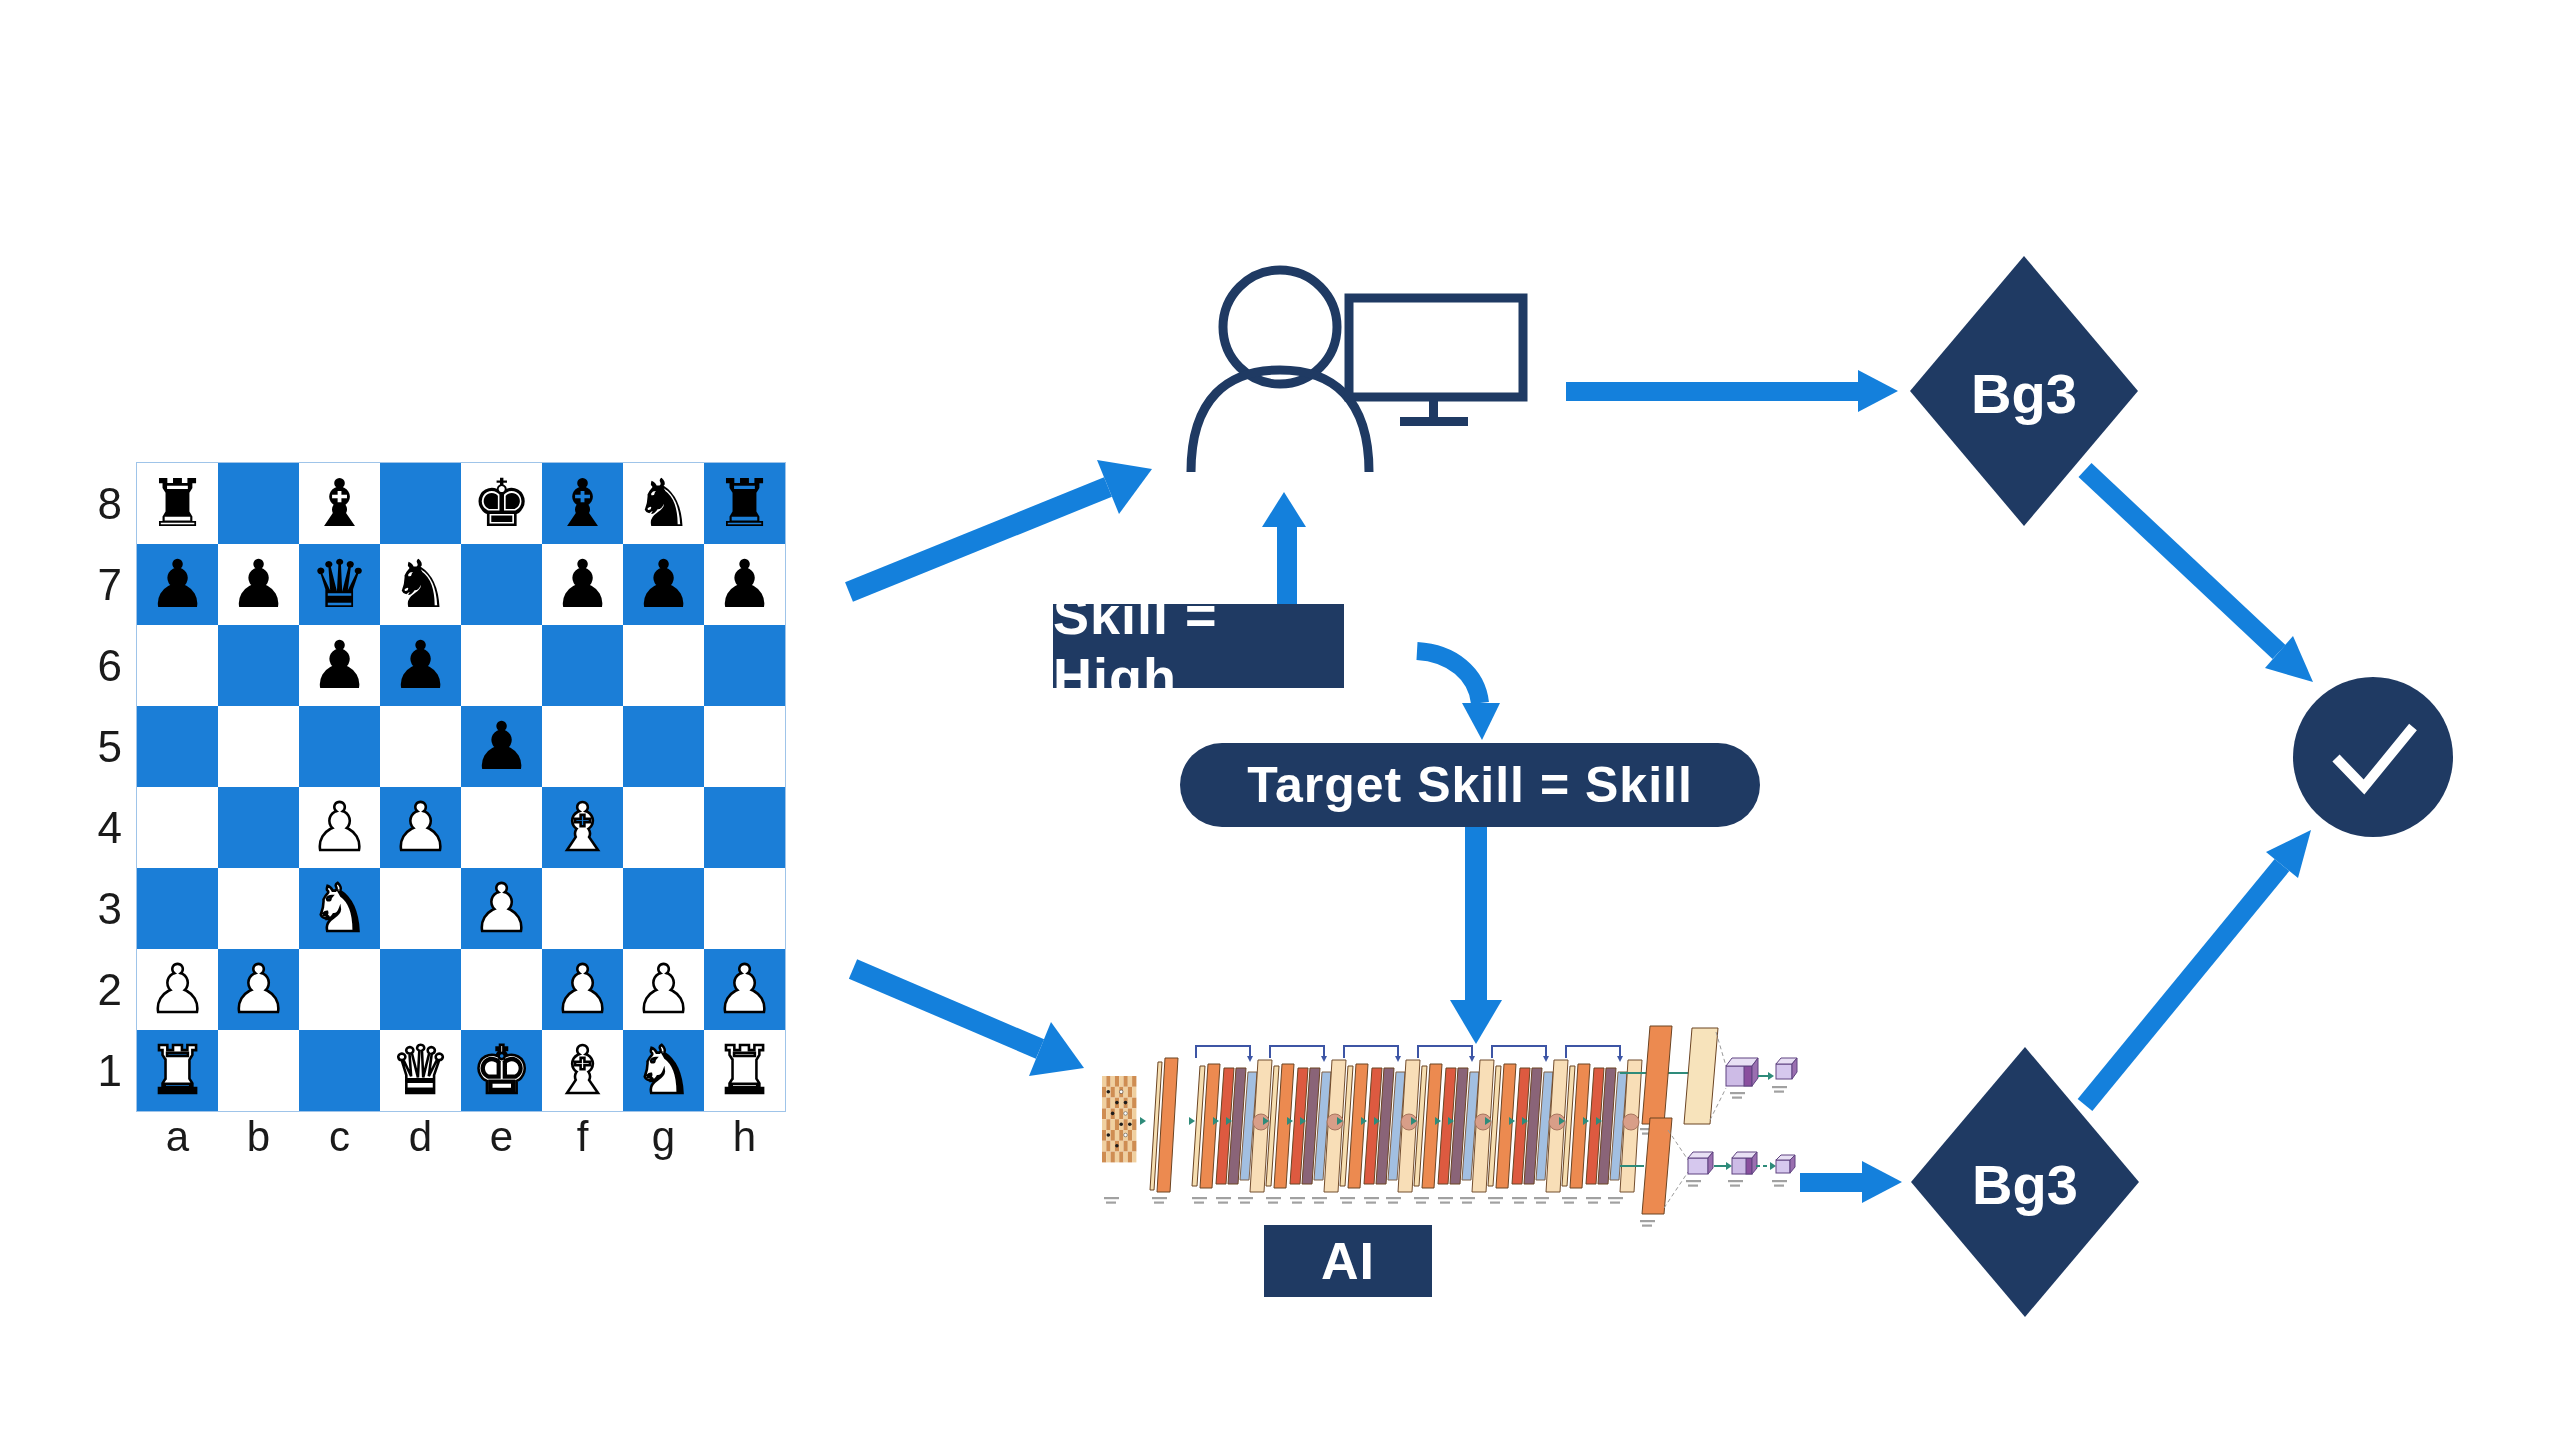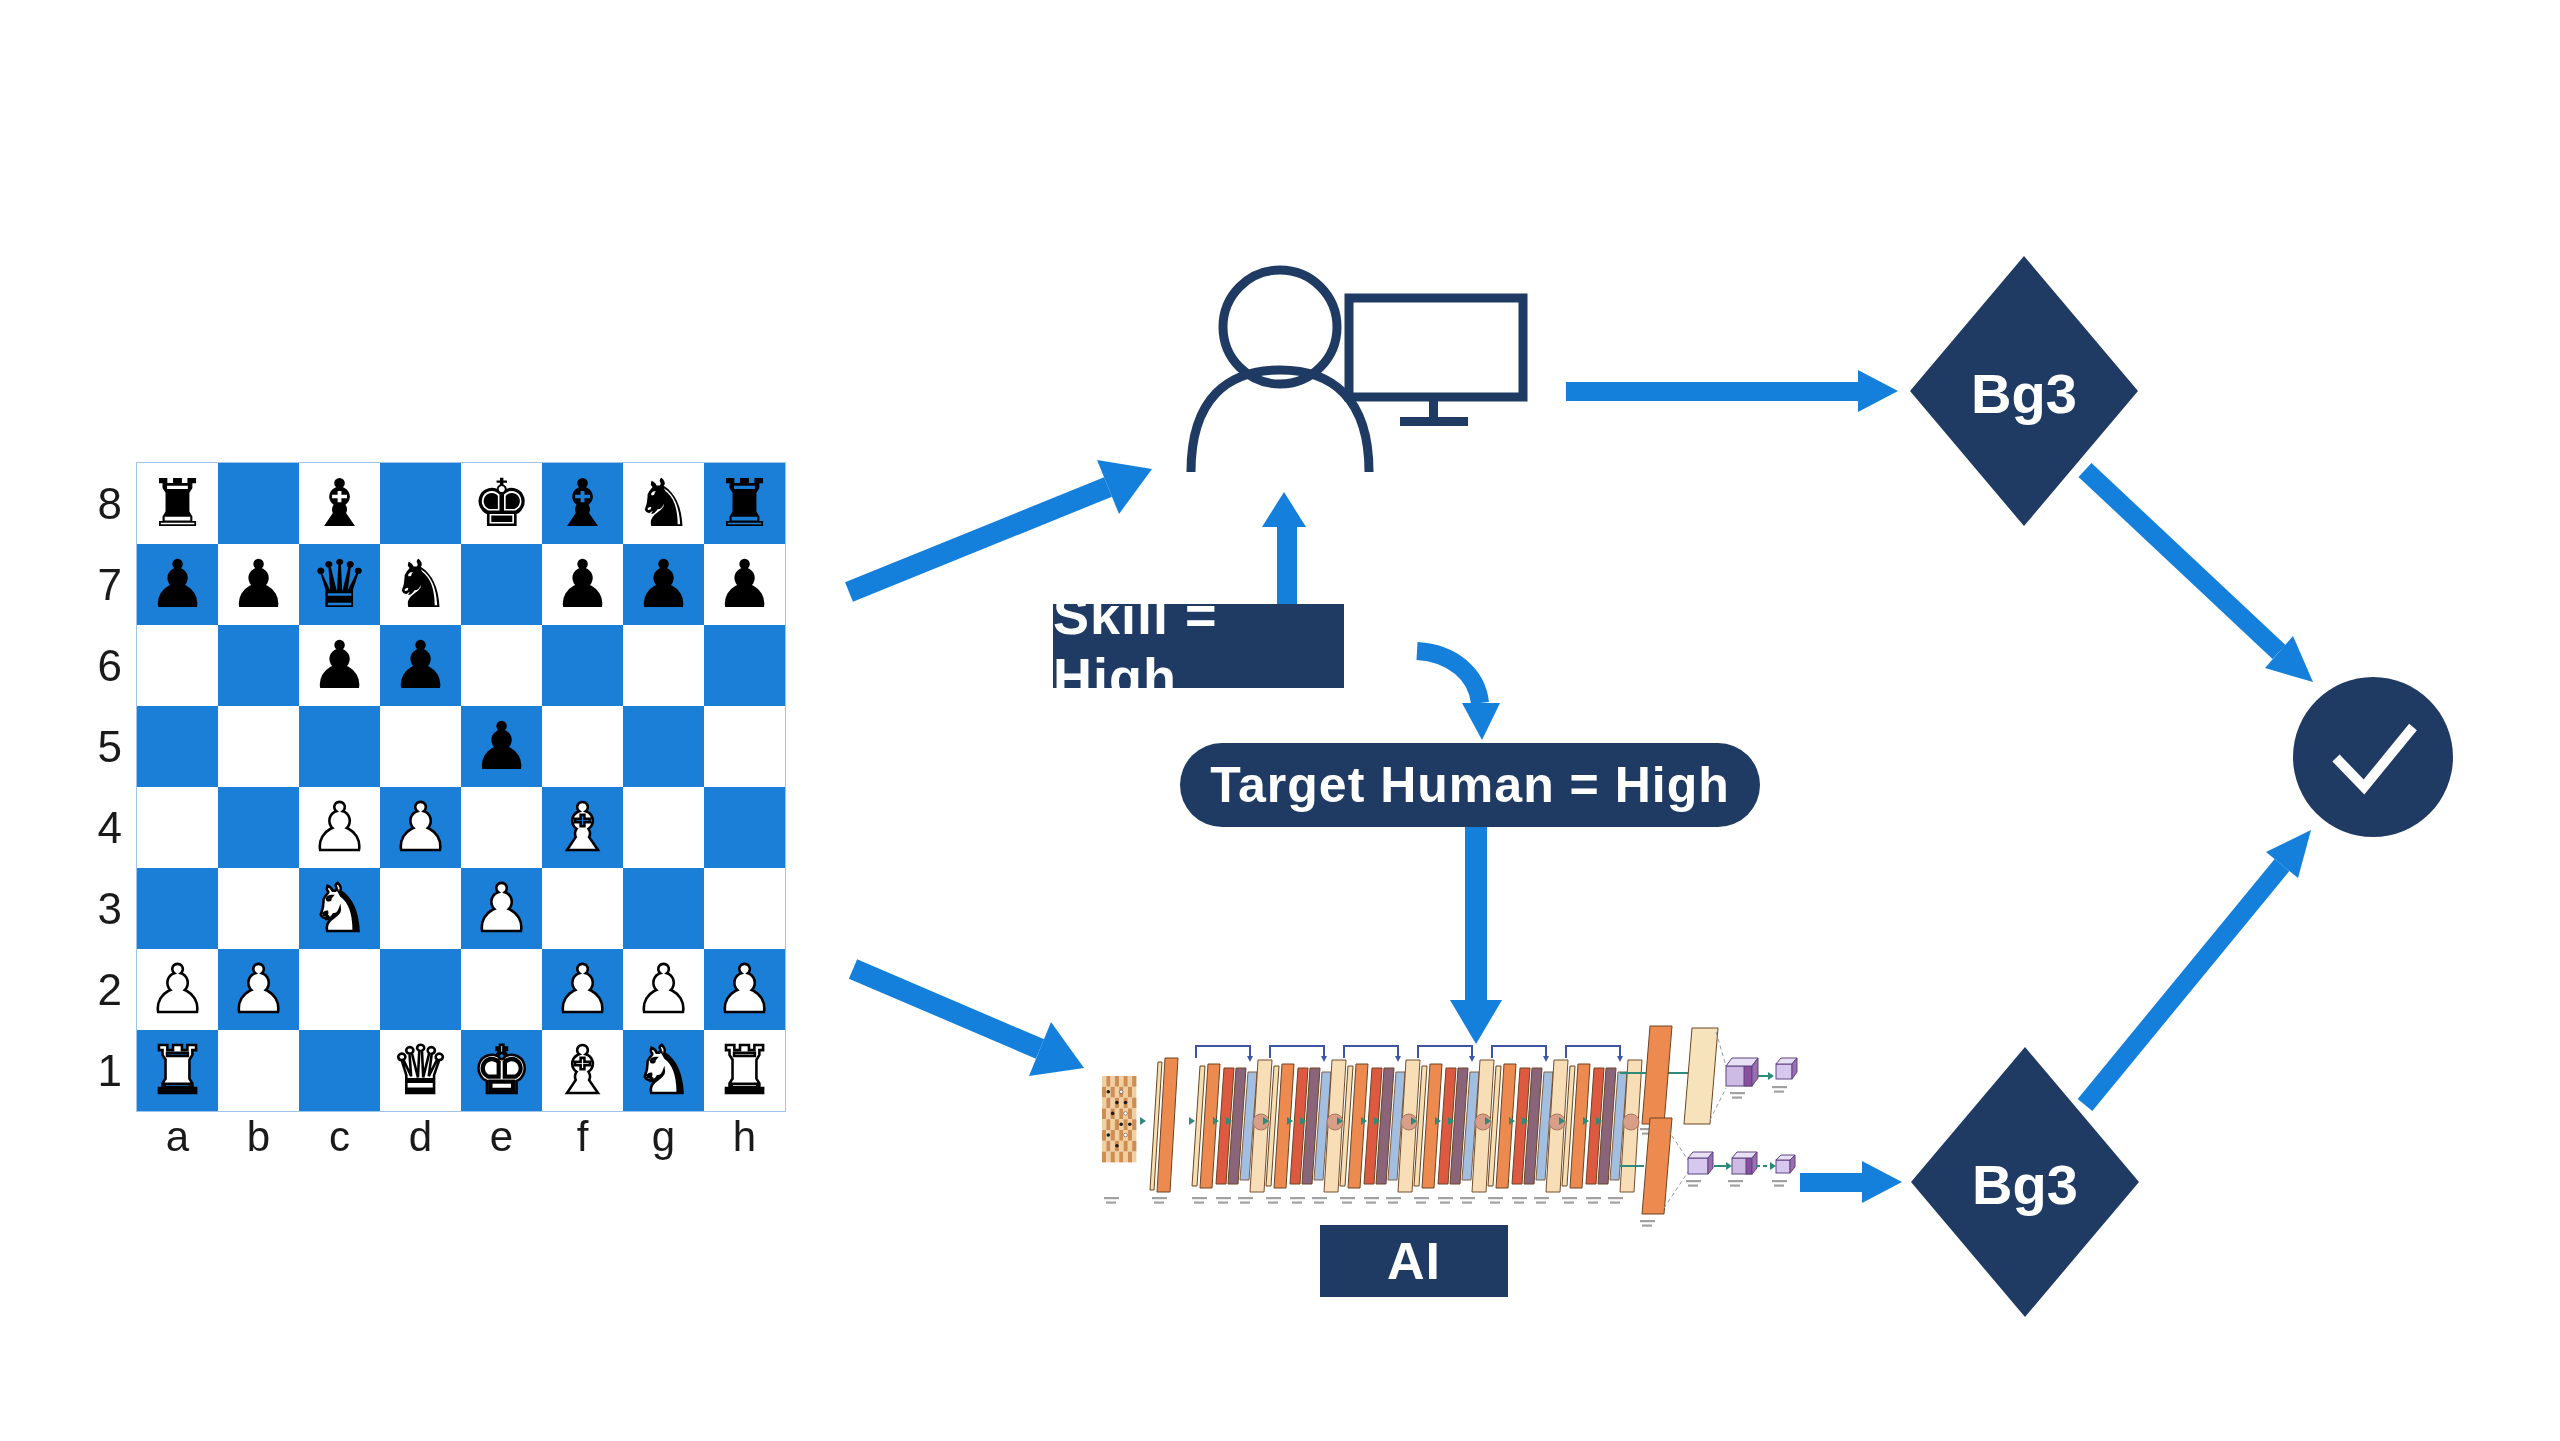--- a/index.html
+++ b/index.html
@@ -4,21 +4,21 @@
 <style>
   html,body{margin:0;padding:0;background:#fff;}
   body{width:2560px;height:1441px;overflow:hidden;font-family:"Liberation Sans",sans-serif;}
   .canvas{position:relative;width:2560px;height:1441px;background:#fff;}
   svg.overlay{position:absolute;left:0;top:0;z-index:1;}
   .navy-label{position:absolute;z-index:3;background:#1f3a63;color:#fff;display:flex;
     align-items:center;justify-content:center;font-weight:700;letter-spacing:1px;}
   #human-label{left:1248px;top:142px;width:215px;height:75px;font-size:50px;}
   #skill-label{left:1053px;top:604px;width:291px;height:84px;font-size:54px;}
   #target-label{left:1180px;top:743px;width:580px;height:84px;font-size:50px;border-radius:42px;}
-  #ai-label{left:1320px;top:1225px;width:188px;height:72px;font-size:52px;}
+  #ai-label{left:1264px;top:1225px;width:168px;height:72px;font-size:52px;}
 
   #board{position:absolute;left:137px;top:463px;width:648px;height:648px;z-index:2;
     display:grid;grid-template-columns:repeat(8,81px);grid-template-rows:repeat(8,81px);
     outline:1px solid #9fc4e9;}
   .sq{display:flex;align-items:center;justify-content:center;}
   .sq.light{background:#ffffff;}
   .sq.dark{background:#1b7ed7;}
   .piece{font-family:"DejaVu Sans",sans-serif;font-size:66px;line-height:1;}
   .bp{color:#000;}
   .wp{color:#fff;-webkit-text-stroke:2.6px #000;}
@@ -332,21 +332,21 @@
         <rect x="1686" y="1180" width="15" height="2.2" fill="#8a8a8a" opacity="0.8"></rect>
         <rect x="1688" y="1184.5" width="10" height="2.2" fill="#8a8a8a" opacity="0.8"></rect>
         <rect x="1728" y="1180" width="15" height="2.2" fill="#8a8a8a" opacity="0.8"></rect>
         <rect x="1730" y="1184.5" width="10" height="2.2" fill="#8a8a8a" opacity="0.8"></rect>
         <rect x="1772" y="1180" width="15" height="2.2" fill="#8a8a8a" opacity="0.8"></rect>
         <rect x="1774" y="1184.5" width="10" height="2.2" fill="#8a8a8a" opacity="0.8"></rect>
       </g>
   </svg>
 
   <div class="navy-label" id="skill-label">Skill = High</div>
-  <div class="navy-label" id="target-label">Target Human = High</div>
+  <div class="navy-label" id="target-label">Target Skill = Skill</div>
   <div class="navy-label" id="ai-label">AI</div>
 
   <div id="rank-labels">
       <div class="rank-label">8</div>
       <div class="rank-label">7</div>
       <div class="rank-label">6</div>
       <div class="rank-label">5</div>
       <div class="rank-label">4</div>
       <div class="rank-label">3</div>
       <div class="rank-label">2</div>

